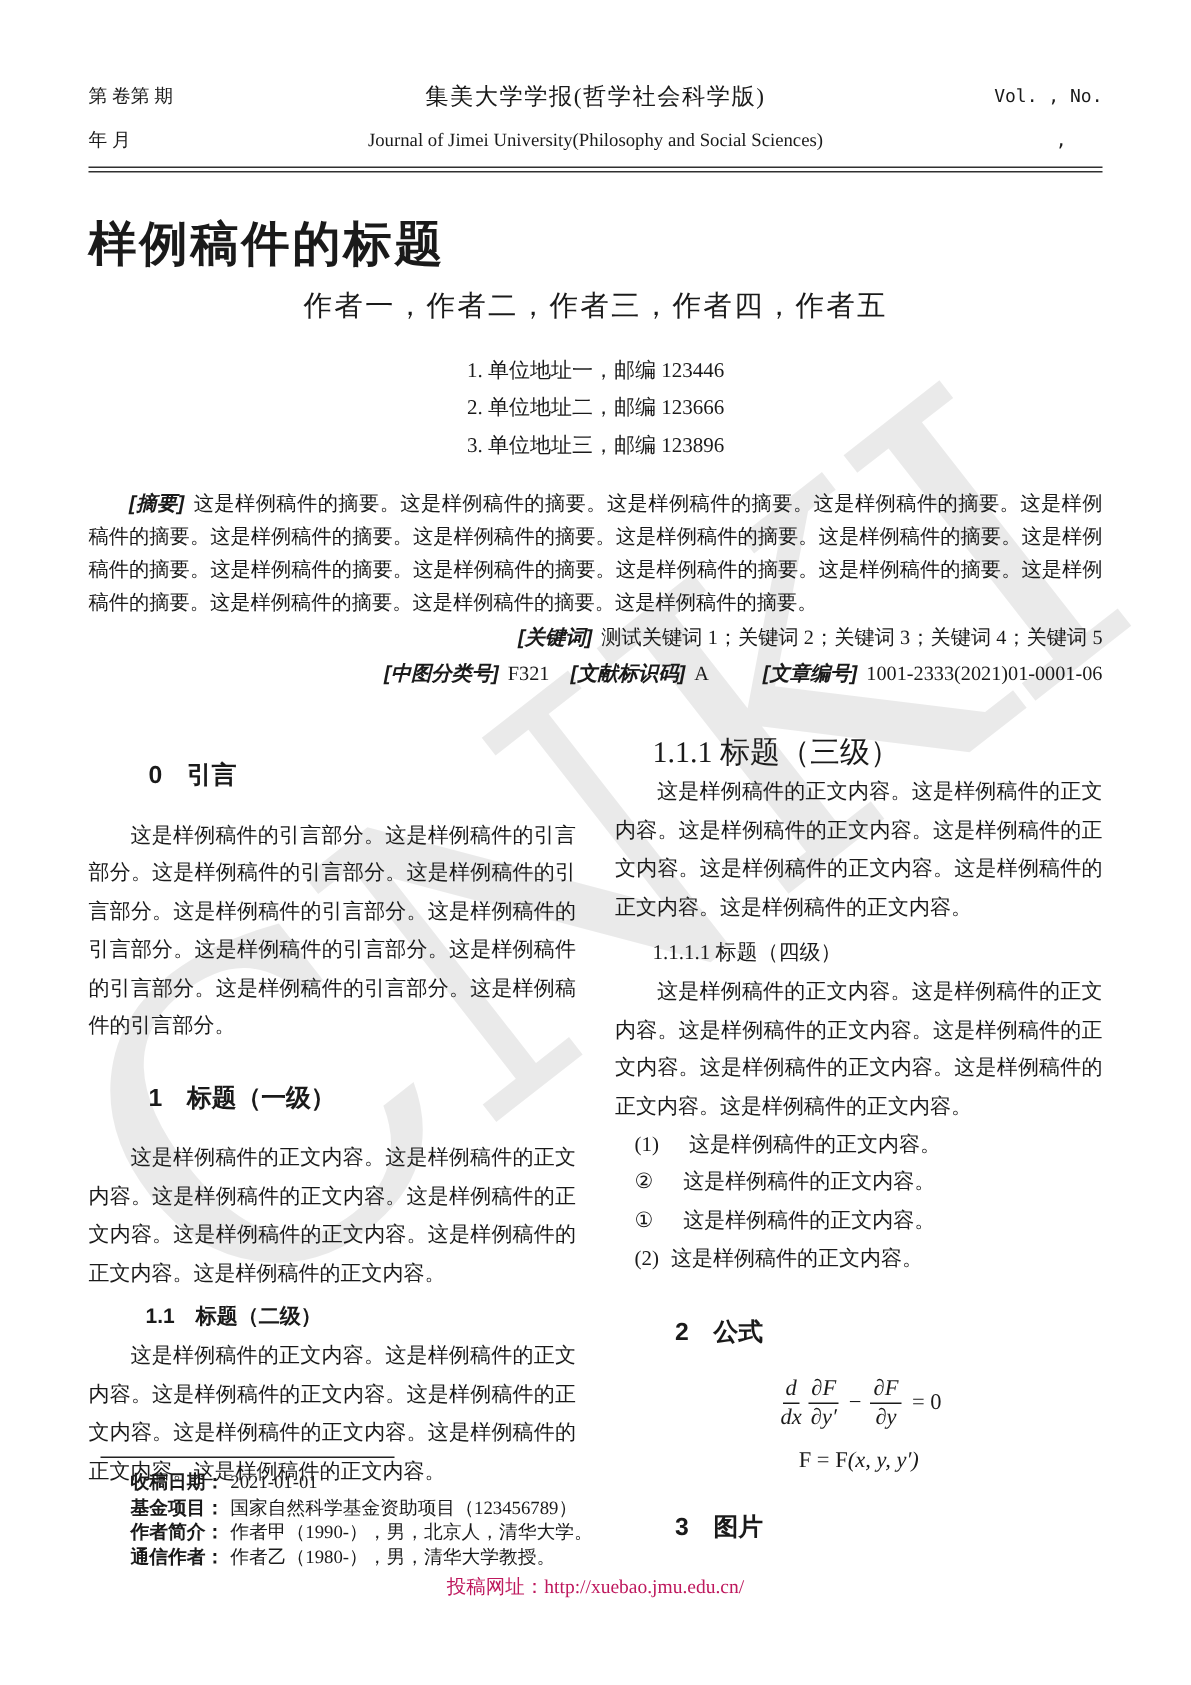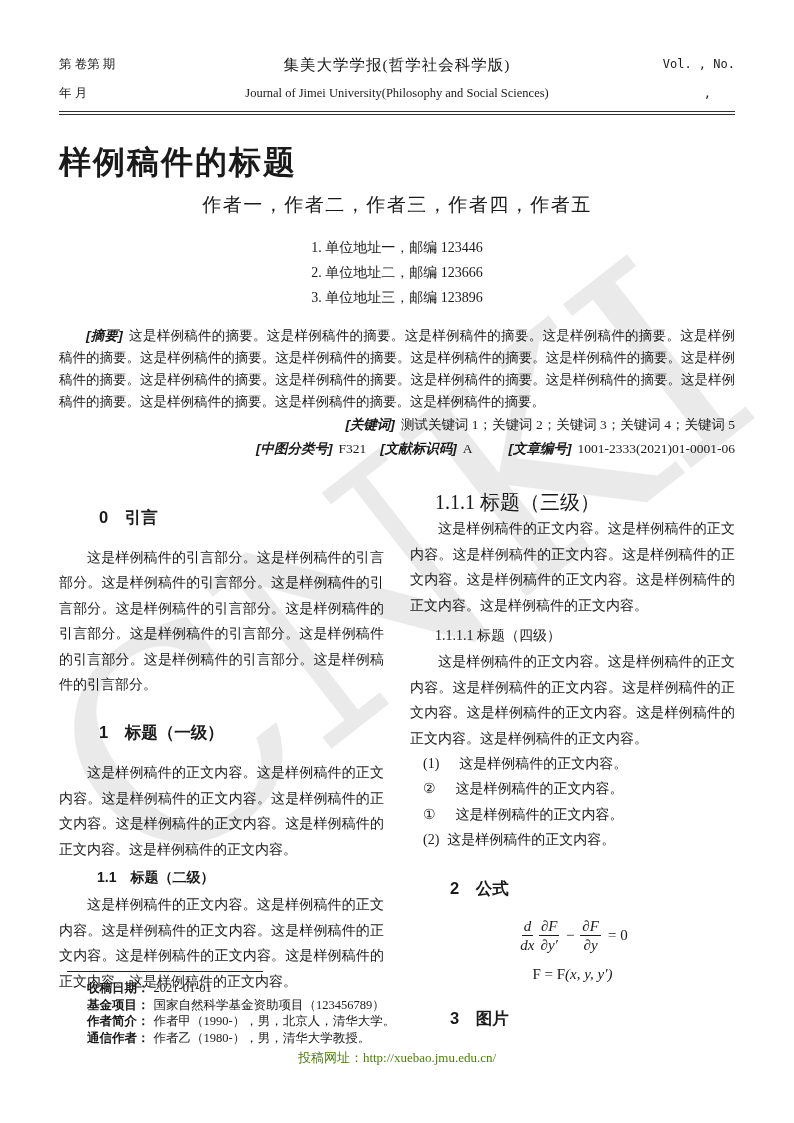--- a/index.html
+++ b/index.html
@@ -79,21 +79,21 @@
   .upright { font-style:normal; }
 
   
   .footer { position:absolute; z-index:1; left:59px; right:59px; top:971px; }
   .footer-rule { width:196px; margin-left:8px; border-top:1.4px solid #222;
     margin-bottom:8px; }
   .footer-row { font-size:12.5px; line-height:16.5px; padding-left:28px; }
   .flabel { font-weight:bold; font-family:"Liberation Sans","DejaVu Sans",sans-serif;
     margin-right:4px; }
   .submit-line { position:absolute; z-index:1; left:0; right:0; top:1049px;
-    text-align:center; font-size:13px; color:#4d7c0f; }
+    text-align:center; font-size:13px; color:#be185d; }
 </style>
 </head>
 <body>
 
 <div class="page">
 
   <div class="watermark">CNKI</div>
 
   <div class="content">
 

